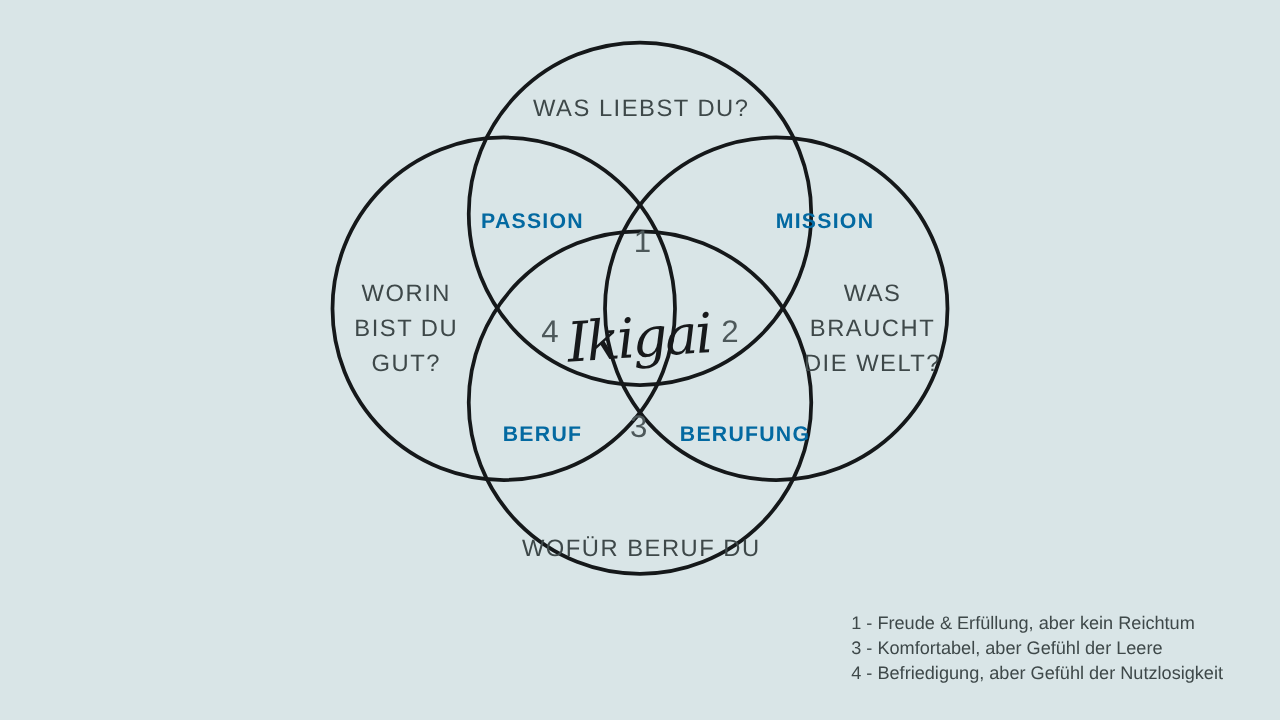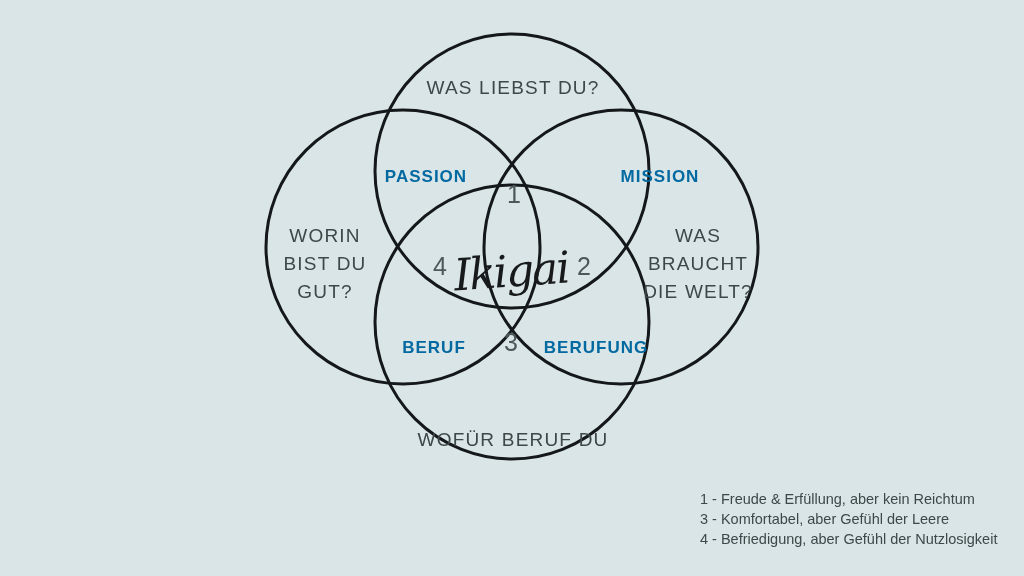--- a/index.html
+++ b/index.html
@@ -53,21 +53,21 @@
     color: #17191b;
     font-family: "DejaVu Serif", serif;
     font-style: italic;
     font-size: 44px;
     font-weight: 500;
     letter-spacing: -2px;
     transform: translate(-50%, -50%) rotate(-4deg);
   }
   .legend {
     position: absolute;
-    left: 700px;
+    left: 681px;
     top: 489px;
     color: #3e4849;
     font-size: 14.5px;
     line-height: 20px;
     text-align: left;
   }
   .legend .legend-item { display: block; }
 </style>
 </head>
 <body>

